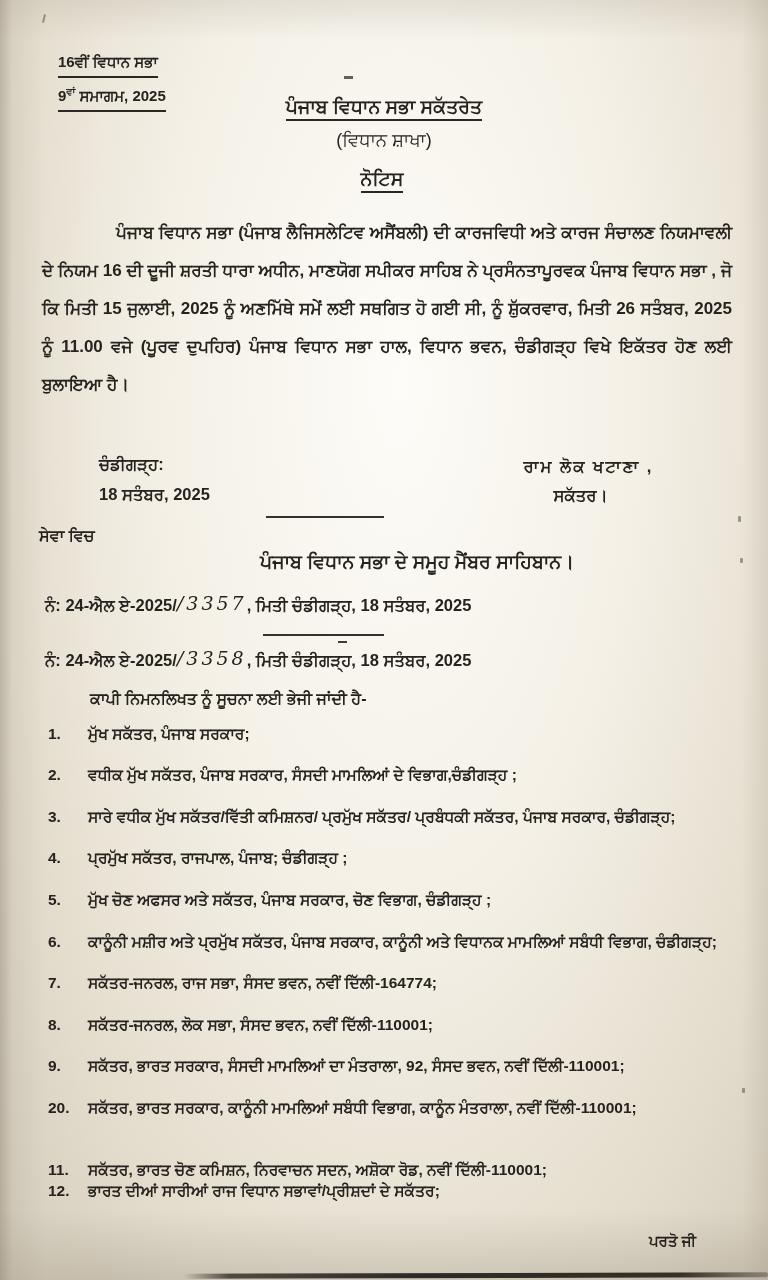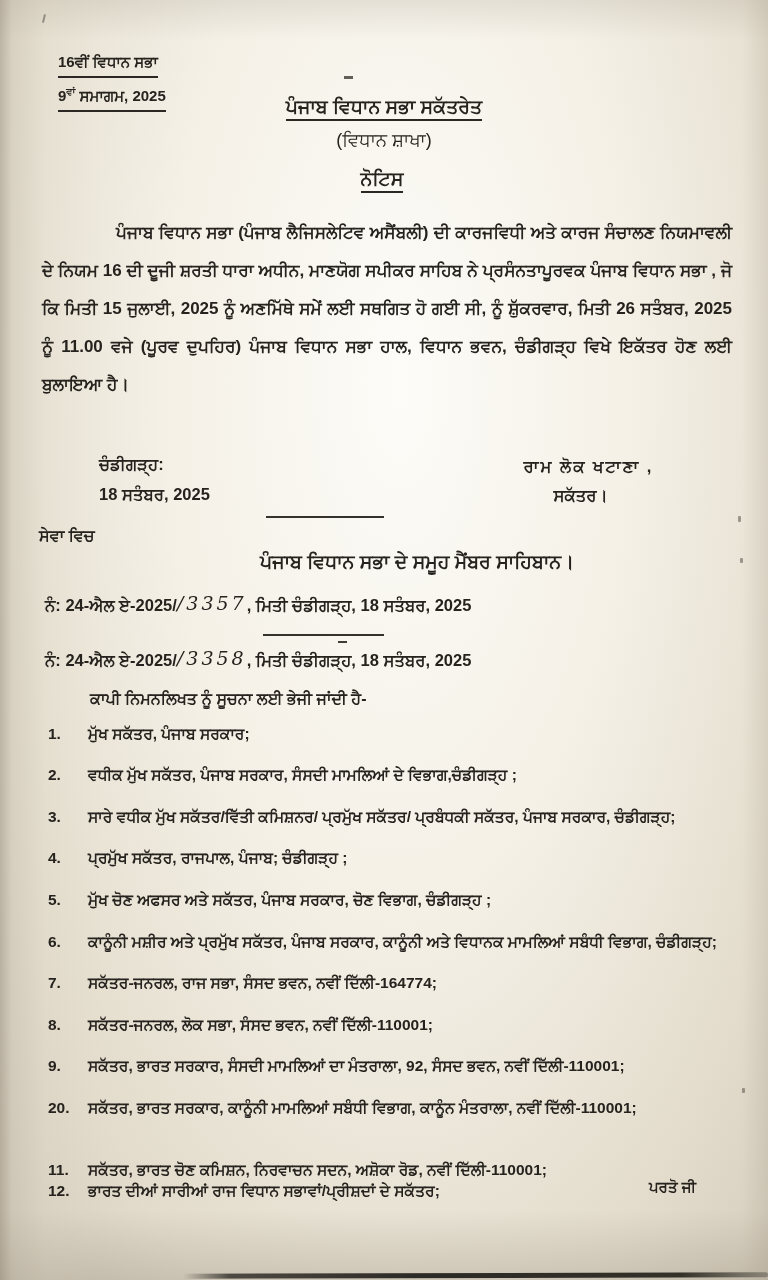--- a/index.html
+++ b/index.html
@@ -35,21 +35,21 @@
   .addressee{left:0;top:551px;width:768px;text-align:center;font-size:19px;font-weight:600;margin-left:33px;}
   .ref{left:45px;font-size:16.5px;font-weight:600;white-space:nowrap;}
   .ref1{top:593px;}
   .ref2{top:648px;}
   .hw{font-family:"DejaVu Serif",serif;font-style:italic;font-weight:500;font-size:19px;
       letter-spacing:3px;position:relative;top:-1px;}
   .copyline{left:90px;top:690px;font-size:16px;font-weight:600;}
   .row{position:absolute;left:48px;width:714px;font-size:15.5px;font-weight:600;
        line-height:20px;white-space:nowrap;overflow:hidden;}
   .row .num{display:inline-block;width:40px;}
-  .footer-note{right:72px;top:1178px;font-size:15px;font-weight:600;}
+  .footer-note{right:72px;top:1232px;font-size:15px;font-weight:600;}
   .bottombar{left:183px;bottom:2px;width:585px;height:5px;border-radius:2px;
     background:linear-gradient(90deg, rgba(45,42,38,0) 0%, rgba(45,42,38,.8) 8%, #2c2a26 40%, #343129 85%, rgba(45,42,38,.35) 100%);
     transform:rotate(-0.15deg);}
   .dash-mark{left:344px;top:76px;width:9px;height:3px;background:#3c3933;opacity:.8;}
   .speck{position:absolute;background:#4a463f;opacity:.5;border-radius:1px;}
   .sp1{left:43px;top:14px;width:2px;height:9px;transform:rotate(14deg);}
   .sp2{left:738px;top:516px;width:3px;height:6px;}
   .sp3{left:740px;top:558px;width:3px;height:5px;}
   .sp4{left:742px;top:1088px;width:3px;height:5px;}
 </style>

